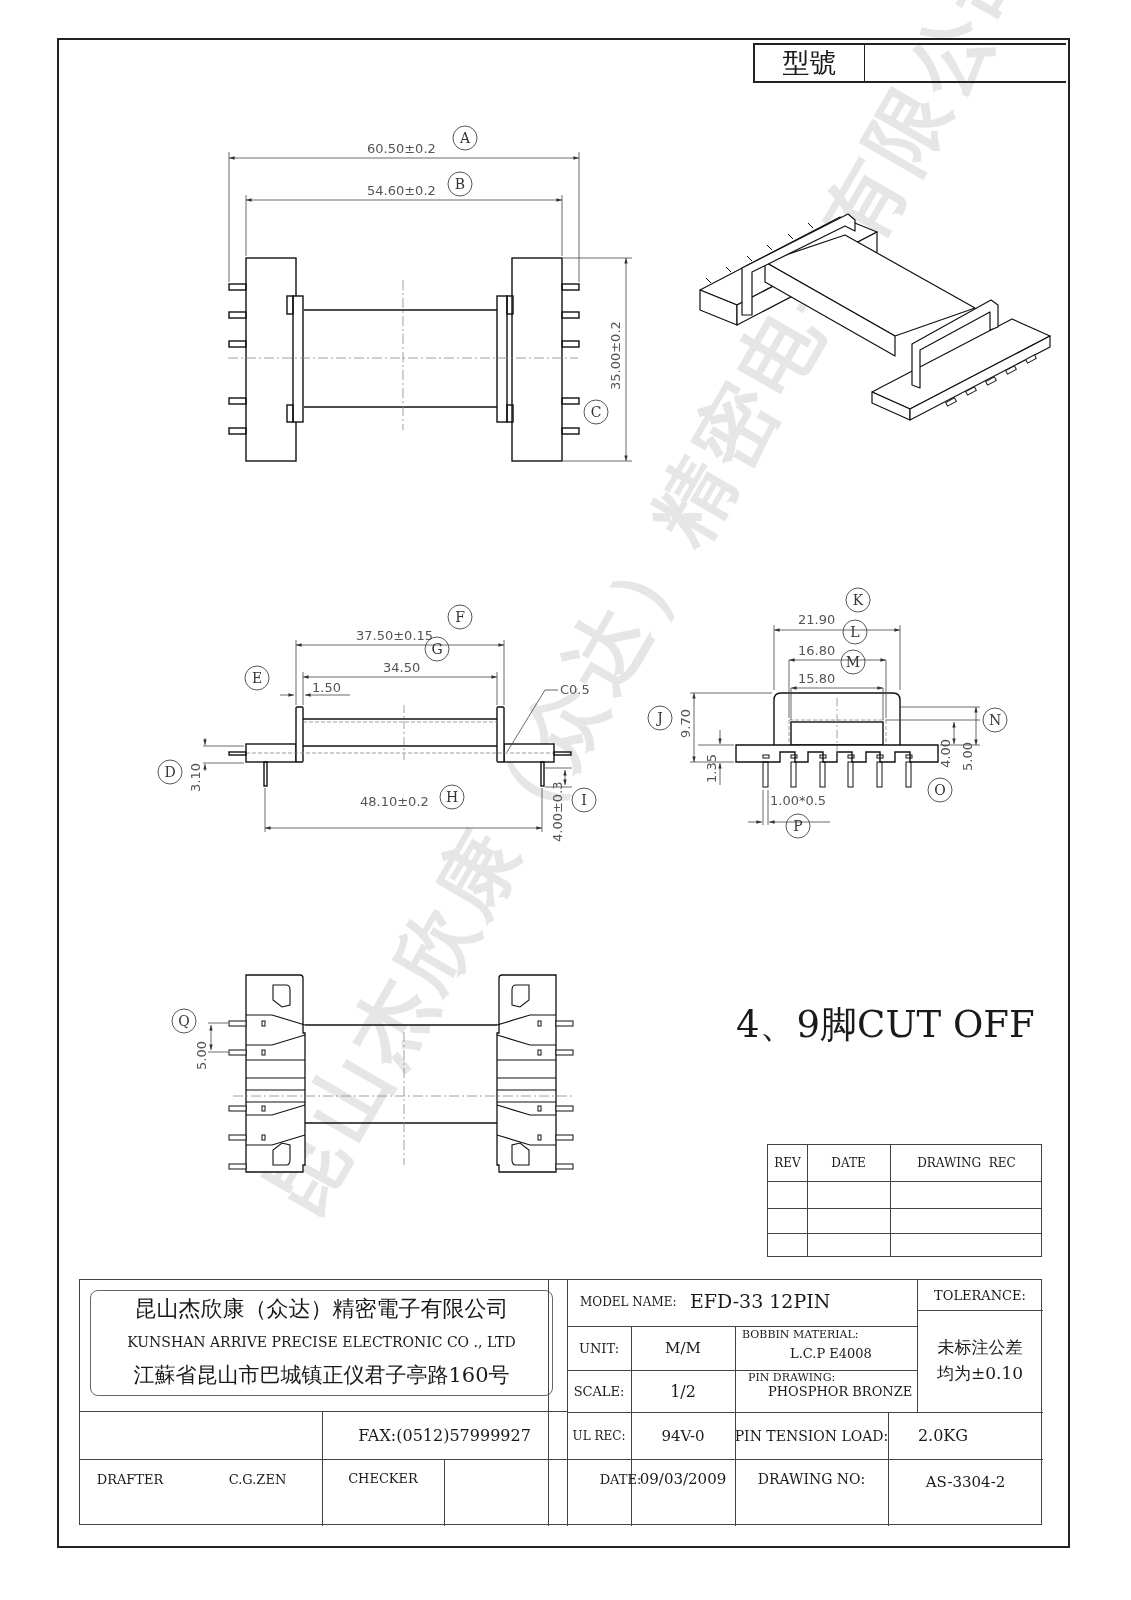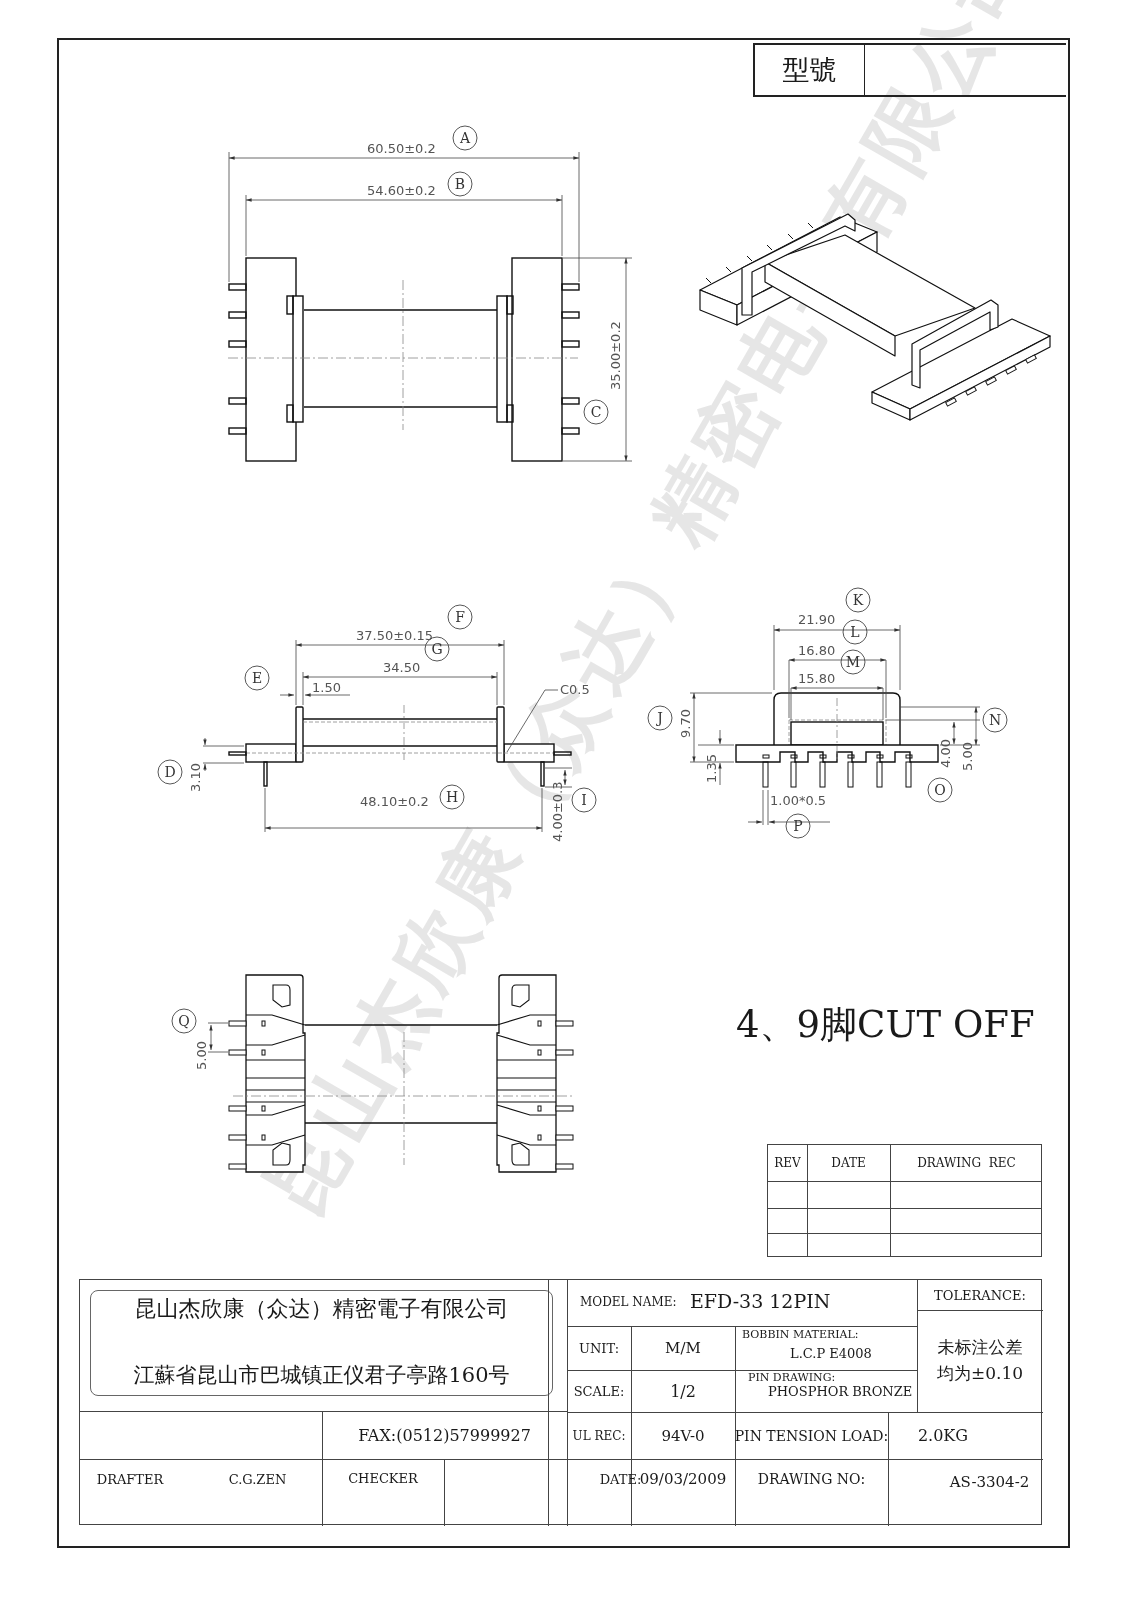--- a/index.html
+++ b/index.html
@@ -19,21 +19,21 @@
                color: rgba(200,200,200,0.45); font-size: 80px; white-space: nowrap;
                transform-origin: left top; pointer-events: none; letter-spacing: 6px; }
 </style>
 </head>
 <body>
 
 <div class="sheet"></div>
 
 <div class="watermark" style="left:240px; top:1180px; transform: rotate(-60deg);">昆山杰欣康（众达）精密电子有限公司</div>
 
-<div style="position:absolute; left:753px; top:43px; width:313px; height:54px; border:2px solid #222; border-right:none; box-sizing:border-box;">
+<div style="position:absolute; left:753px; top:43px; width:313px; height:40px; border:2px solid #222; border-right:none; box-sizing:border-box;">
   <div class="cell" style="left:0; top:0; width:110px; height:100%; border-right:1.5px solid #222; font-size:27px;">型號</div>
 </div>
 
 <svg width="1131" height="1600" viewBox="0 0 1131 1600">
   <defs>
     <marker id="ar" viewBox="0 0 10 10" refX="10" refY="5" markerWidth="7" markerHeight="7" orient="auto-start-reverse">
       <path d="M0,2 L10,5 L0,8 z" fill="#333"></path>
     </marker>
   </defs>
 
@@ -323,20 +323,21 @@
   <div class="tb-line-h" style="left:0; top:88px; width:100%;"></div>
   <div class="cell" style="left:0; top:0; width:39px; height:36px; font-size:12px;">REV</div>
   <div class="cell" style="left:39px; top:0; width:83px; height:36px; font-size:12px;">DATE</div>
   <div class="cell" style="left:122px; top:0; width:153px; height:36px; font-size:12px; white-space:pre;">DRAWING  REC</div>
 </div>
 
 <div style="position:absolute; left:79px; top:1279px; width:963px; height:246px; border:1.5px solid #444; box-sizing:border-box;">
 
   <div style="position:absolute; left:10px; top:10px; width:463px; height:106px; border:1px solid #666; border-radius:8px; box-sizing:border-box;"></div>
   <div class="cell" style="left:10px; top:12px; width:463px; height:34px; font-size:22px;">昆山杰欣康（众达）精密電子有限公司</div>
+  <div class="cell" style="left:10px; top:48px; width:463px; height:28px; font-size:14px;">KUNSHAN ARRIVE PRECISE ELECTRONIC CO ., LTD</div>
   <div class="cell" style="left:10px; top:78px; width:463px; height:34px; font-size:21px;">江蘇省昆山市巴城镇正仪君子亭路160号</div>
   <div class="tb-line-h" style="left:0; top:131px; width:487px;"></div>
   <div class="tb-line-h" style="left:0; top:179px; width:487px;"></div>
   <div class="tb-line-v" style="left:242px; top:131px; height:115px;"></div>
   <div class="tb-line-v" style="left:364px; top:179px; height:67px;"></div>
   <div class="cell" style="left:242px; top:131px; width:245px; height:48px; font-size:16px;">FAX:(0512)57999927</div>
   <div class="cell" style="left:0; top:179px; width:100px; height:40px; font-size:13px;">DRAFTER</div>
   <div class="tb-line-v" style="left:113px; top:179px; height:67px; background:transparent;"></div>
   <div class="cell" style="left:113px; top:179px; width:129px; height:40px; font-size:13px;">C.G.ZEN</div>
   <div class="cell" style="left:242px; top:179px; width:122px; height:38px; font-size:13px;">CHECKER</div>
@@ -372,14 +373,14 @@
   <div class="abs" style="left:688px; top:104px; font-size:13px;">PHOSPHOR BRONZE</div>
 
   <div class="cell" style="left:487px; top:132px; width:64px; height:47px; font-size:12px;">UL REC:</div>
   <div class="cell" style="left:551px; top:132px; width:104px; height:47px; font-size:15px;">94V-0</div>
   <div class="cell" style="left:655px; top:132px; width:153px; height:47px; font-size:14px;">PIN TENSION LOAD:</div>
   <div class="cell" style="left:808px; top:132px; width:110px; height:47px; font-size:16px;">2.0KG</div>
 
   <div class="cell" style="left:487px; top:179px; width:64px; height:40px; font-size:13px;padding-left:43px;">DATE:</div>
   <div class="cell" style="left:551px; top:179px; width:104px; height:40px; font-size:15px;">09/03/2009</div>
   <div class="cell" style="left:655px; top:179px; width:153px; height:40px; font-size:14px;">DRAWING NO:</div>
-  <div class="cell" style="left:808px; top:181px; width:155px; height:42px; font-size:15px;margin-left:24px;">AS-3304-2</div>
+  <div class="cell" style="left:808px; top:181px; width:155px; height:42px; font-size:15px;">AS-3304-2</div>
 </div>
 
 </body></html>

